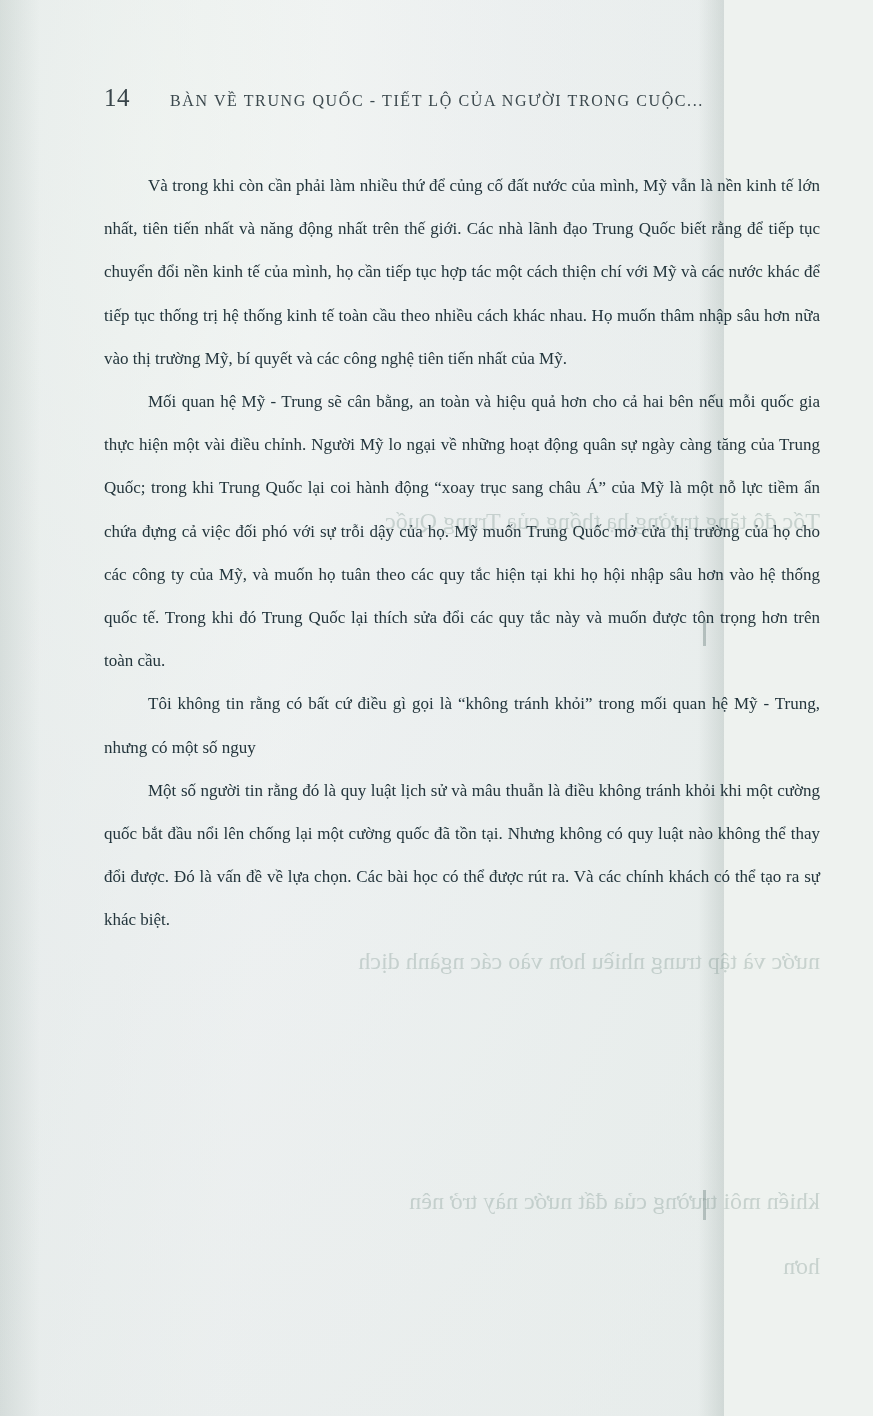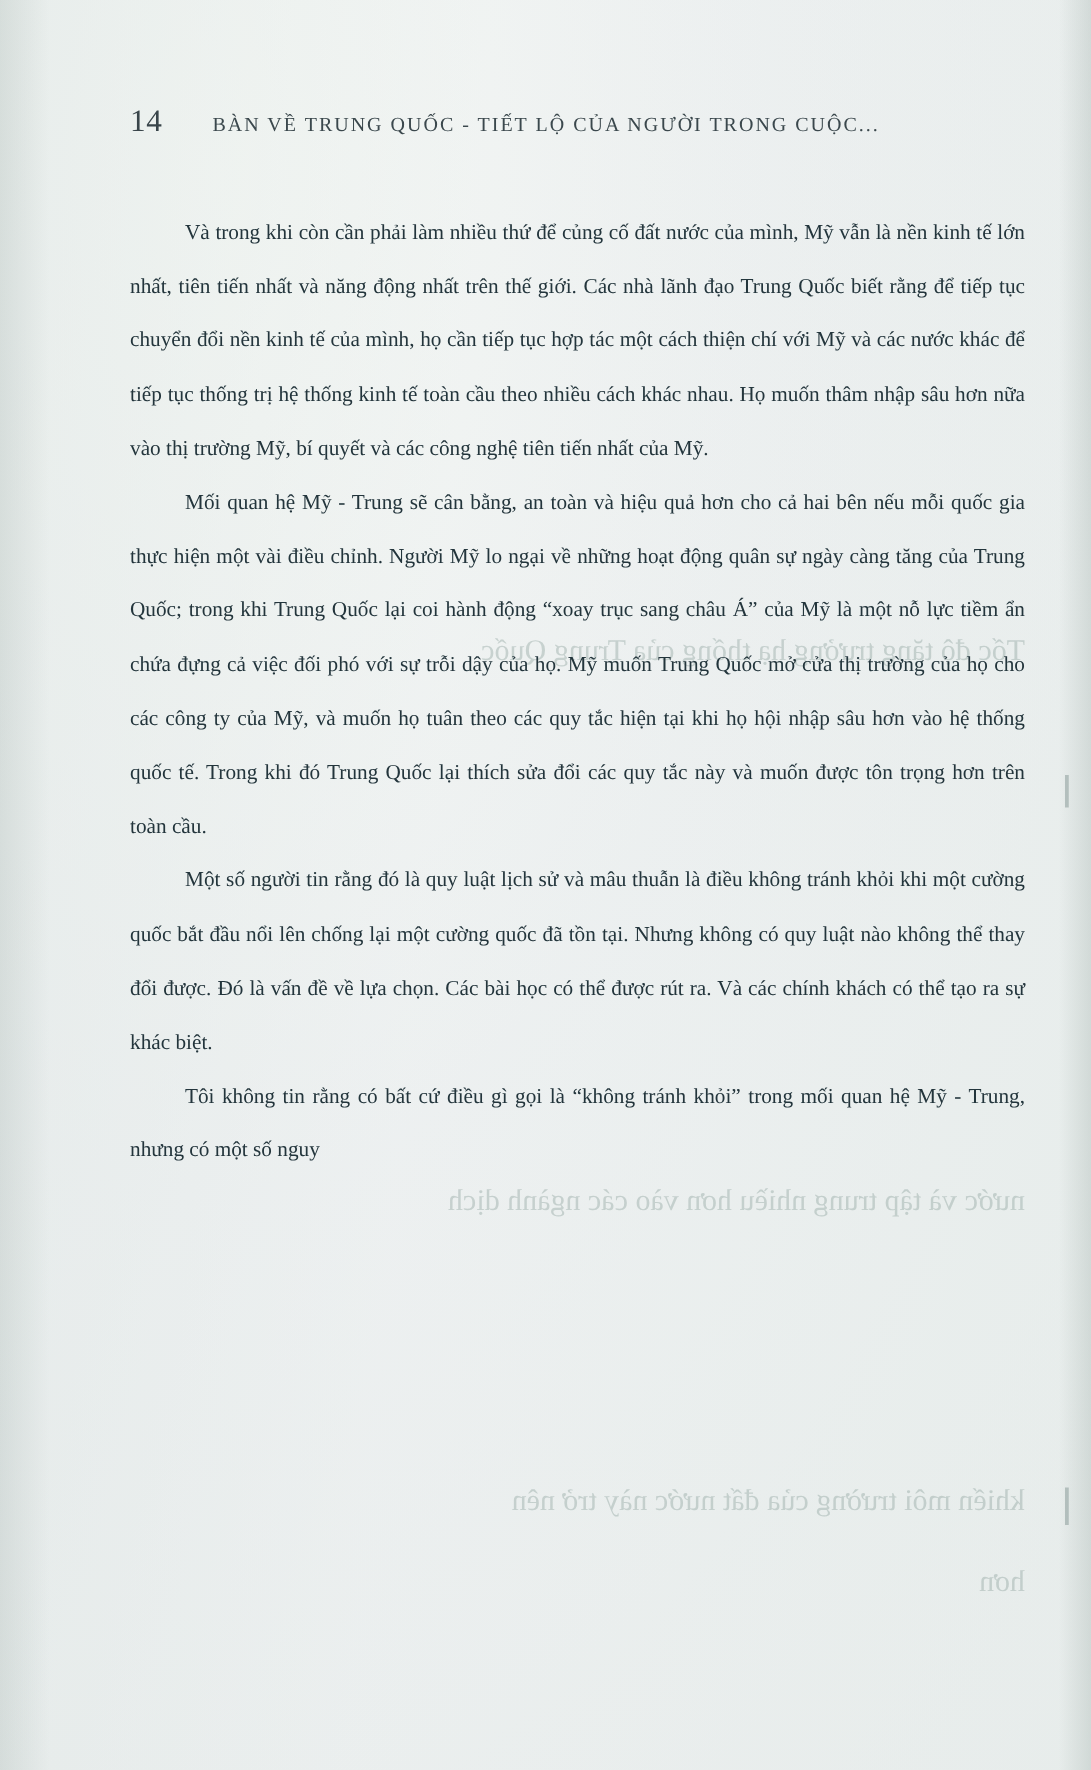--- a/index.html
+++ b/index.html
@@ -8,21 +8,21 @@
   }
   body {
     width: 873px;
     height: 1416px;
     background: #eef2ef;
     font-family: "Liberation Serif", serif;
     overflow: hidden;
   }
   .page {
     position: relative;
-    width: 873px;
+    width: 724px;
     height: 1416px;
     background:
       radial-gradient(ellipse at 20% 10%, #f4f7f4 0%, #eceff0 45%, #e6ebea 100%);
     box-sizing: border-box;
     text-decoration: underline;
   }
   
   .paper-tint {
     position: absolute;
     inset: 0;
@@ -132,19 +132,19 @@
   </div>
 
   <div class="ghost g1">Tốc độ tăng trưởng hạ thống của Trung Quốc</div>
   <div class="ghost g2">nước và tập trung nhiều hơn vào các ngành dịch</div>
   <div class="ghost g3">khiến môi trường của đất nước này trở nên</div>
   <div class="ghost g4">hơn</div>
 
   <div class="body-text">
     <p>Và trong khi còn cần phải làm nhiều thứ để củng cố đất nước của mình, Mỹ vẫn là nền kinh tế lớn nhất, tiên tiến nhất và năng động nhất trên thế giới. Các nhà lãnh đạo Trung Quốc biết rằng để tiếp tục chuyển đổi nền kinh tế của mình, họ cần tiếp tục hợp tác một cách thiện chí với Mỹ và các nước khác để tiếp tục thống trị hệ thống kinh tế toàn cầu theo nhiều cách khác nhau. Họ muốn thâm nhập sâu hơn nữa vào thị trường Mỹ, bí quyết và các công nghệ tiên tiến nhất của Mỹ.</p>
     <p>Mối quan hệ Mỹ - Trung sẽ cân bằng, an toàn và hiệu quả hơn cho cả hai bên nếu mỗi quốc gia thực hiện một vài điều chỉnh. Người Mỹ lo ngại về những hoạt động quân sự ngày càng tăng của Trung Quốc; trong khi Trung Quốc lại coi hành động “xoay trục sang châu Á” của Mỹ là một nỗ lực tiềm ẩn chứa đựng cả việc đối phó với sự trỗi dậy của họ. Mỹ muốn Trung Quốc mở cửa thị trường của họ cho các công ty của Mỹ, và muốn họ tuân theo các quy tắc hiện tại khi họ hội nhập sâu hơn vào hệ thống quốc tế. Trong khi đó Trung Quốc lại thích sửa đổi các quy tắc này và muốn được tôn trọng hơn trên toàn cầu.</p>
+    <p>Tôi không tin rằng có bất cứ điều gì gọi là “không tránh khỏi” trong mối quan hệ Mỹ - Trung, nhưng có một số nguy</p>
     <p>Một số người tin rằng đó là quy luật lịch sử và mâu thuẫn là điều không tránh khỏi khi một cường quốc bắt đầu nổi lên chống lại một cường quốc đã tồn tại. Nhưng không có quy luật nào không thể thay đổi được. Đó là vấn đề về lựa chọn. Các bài học có thể được rút ra. Và các chính khách có thể tạo ra sự khác biệt.</p>
-    <p>Tôi không tin rằng có bất cứ điều gì gọi là “không tránh khỏi” trong mối quan hệ Mỹ - Trung, nhưng có một số nguy</p>
   </div>
 
   <div class="spine-mark m1"></div>
   <div class="spine-mark m2"></div>
 </div>
 
 </body></html>

